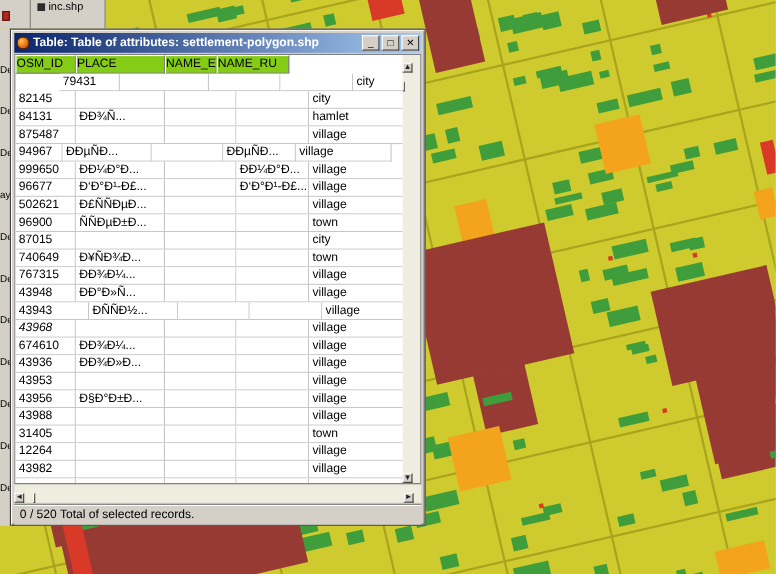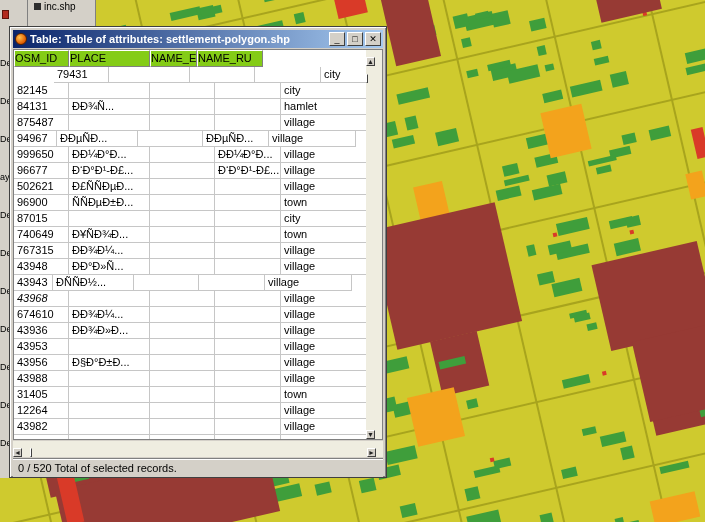--- a/index.html
+++ b/index.html
@@ -1246,21 +1246,21 @@
             <div class="tcell" style="width: 87px;">village</div>
           </div>
           <div class="trow">
             <div class="tcell" style="width: 55px;">43948</div>
             <div class="tcell" style="width: 81px;">ÐÐ°Ð»Ñ...</div>
             <div class="tcell" style="width: 65px;"></div>
             <div class="tcell" style="width: 66px;"></div>
             <div class="tcell" style="width: 87px;">village</div>
           </div>
           <div class="trow">
-            <div class="tcell" style="width: 39px;">43943</div>
+            <div class="tcell" style="width: 67px;">43943</div>
             <div class="tcell" style="width: 81px;">ÐÑÑÐ½...</div>
             <div class="tcell" style="width: 65px;"></div>
             <div class="tcell" style="width: 66px;"></div>
             <div class="tcell" style="width: 87px;">village</div>
           </div>
           <div class="trow">
             <div class="tcell" style="width: 55px; font-style: italic;">43968</div>
             <div class="tcell" style="width: 81px;"></div>
             <div class="tcell" style="width: 65px;"></div>
             <div class="tcell" style="width: 66px;"></div>

